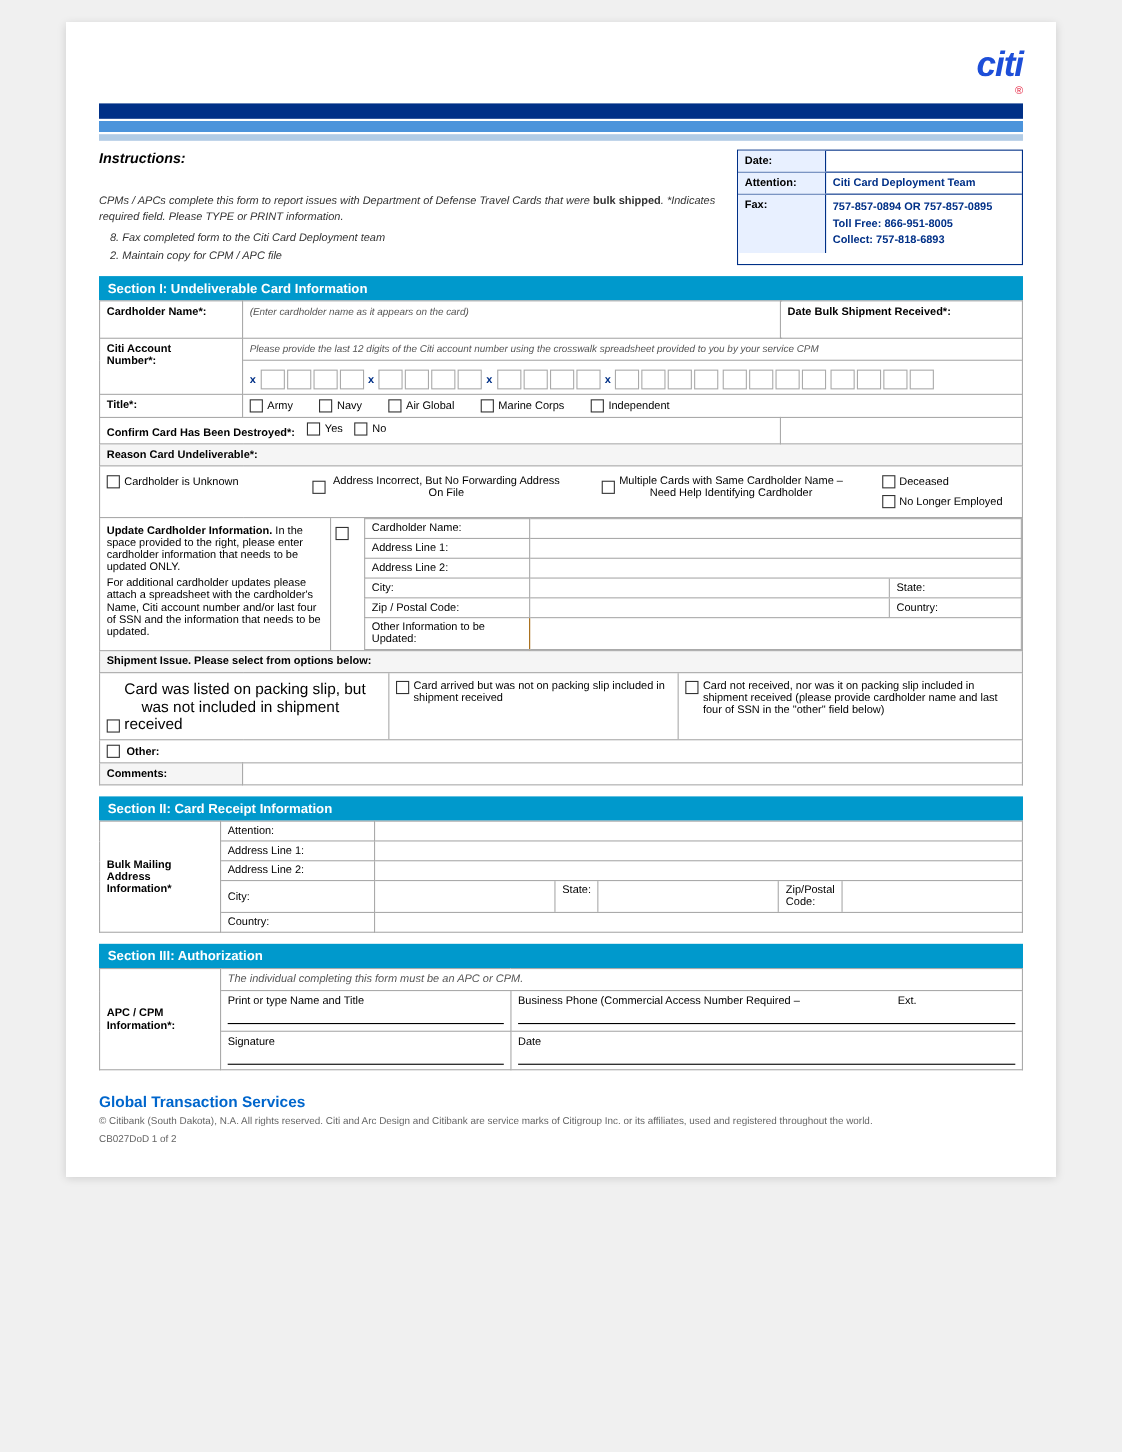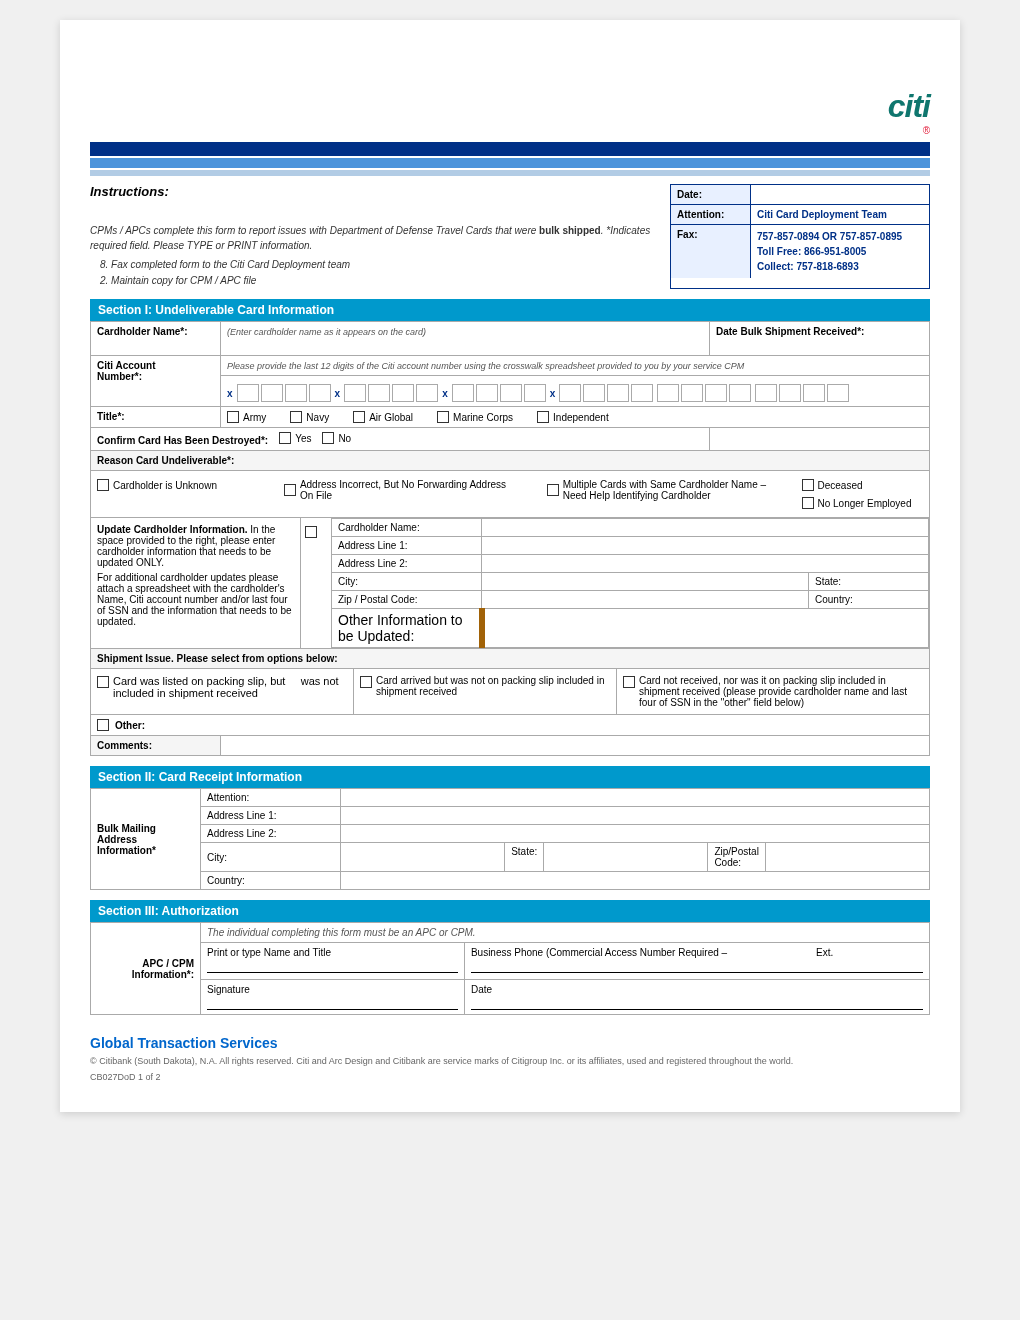--- a/index.html
+++ b/index.html
@@ -26,24 +26,23 @@
       margin-bottom: 6px;
     }
     .logo-container {
       display: flex;
       flex-direction: column;
       align-items: flex-end;
     }
     .logo-text {
       font-size: 32px;
       font-weight: bold;
-      color: #0f766e;
+      color: #1d4ed8;
       font-style: italic;
       letter-spacing: -1px;
-      margin-top: 48px;
     }
     .logo-symbol {
       color: #e31837;
       font-size: 10px;
       vertical-align: super;
     }
 
     
     .banner-container {
       margin-bottom: 8px;
@@ -425,21 +424,21 @@
     </tr>
 
     <tr>
       <td colspan="4" style="background:#f5f5f5;">
         <span class="bold">Reason Card Undeliverable*:</span>
       </td>
     </tr>
 
     <tr>
       <td colspan="4">
-        <div style="display:flex; gap:27px; align-items:flex-start; padding:4px 0;">
+        <div style="display:flex; gap:27px; align-items:flex-start; padding:4px 0;text-align:center;">
           <label class="checkbox-inline" style="flex:1;">
             <div class="checkbox-box"></div>
             <span>Cardholder is Unknown</span>
           </label>
           <label class="checkbox-inline" style="flex:1.5;">
             <div class="checkbox-box"></div>
             <span>Address Incorrect, But No Forwarding Address On File</span>
           </label>
           <div style="flex:1.5;">
             <label class="checkbox-inline">
@@ -506,40 +505,40 @@
               <tr>
                 <td style="border-bottom:1px solid #aaa; border-right:1px solid #aaa; padding:3px 6px; font-size:10px;">Zip / Postal Code:</td>
                 <td style="border-bottom:1px solid #aaa; padding:0;">
                   <div style="display:flex;">
                     <div style="flex:1; padding:3px 6px;"></div>
                     <div style="border-left:1px solid #aaa; padding:3px 6px; width:120px; font-size:10px;">Country: <span style="display:inline-block; min-width:50px;"></span></div>
                   </div>
                 </td>
               </tr>
               <tr>
-                <td style="border-right:6px solid #a16207; padding:3px 6px; font-size:14px;">Other Information to be Updated:</td>
+                <td style="border-right:1px solid #a16207; padding:3px 6px; font-size:10px;">Other Information to be Updated:</td>
                 <td style="padding:3px 6px;"></td>
               </tr>
             </tbody>
                 </table>
           </div>
         </div>
       </td>
     </tr>
 
     <tr>
       <td colspan="4" style="background:#f5f5f5;">
         <span class="bold">Shipment Issue.  Please select from options below:</span>
       </td>
     </tr>
 
     <tr>
       <td colspan="4" style="padding:0;">
         <div style="display:flex; gap:0;">
-          <div style="flex:1; padding:6px; border-right:1px solid #aaa; font-size:11px; display:flex; gap:4px; align-items:flex-start;">
+          <div style="flex:1; padding:6px; border-right:1px solid #aaa; font-size:14px; display:flex; gap:4px; align-items:flex-end;">
             <div class="checkbox-box" style="margin-top:1px; flex-shrink:0;"></div>
             <span>Card was listed on packing slip, but &nbsp;&nbsp;&nbsp; was not included in shipment  received</span>
           </div>
           <div style="flex:1; padding:6px; border-right:1px solid #aaa; font-size:10px; display:flex; gap:4px; align-items:flex-start;">
             <div class="checkbox-box" style="margin-top:1px; flex-shrink:0;"></div>
             <span>Card arrived but was not on packing slip included in shipment received</span>
           </div>
           <div style="flex:1.2; padding:6px; font-size:10px; display:flex; gap:4px; align-items:flex-start;">
             <div class="checkbox-box" style="margin-top:1px; flex-shrink:0;"></div>
             <span>Card not received, nor was it on packing slip included in shipment received (please provide cardholder name and last four of SSN in the "other" field below)</span>
@@ -599,21 +598,21 @@
       <td></td>
     </tr>
   </tbody>
     </table>
 
   <div class="section-header">Section III:  Authorization</div>
 
   <table class="auth-table">
     <tbody>
         <tr>
-      <td rowspan="3" style="width:110px; font-weight:bold; vertical-align:middle;text-align:right;">APC / CPM Information*:</td>
+      <td rowspan="3" style="width:110px; font-weight:bold; vertical-align:middle;">APC / CPM Information*:</td>
       <td colspan="2" style="font-style:italic; font-size:10px; color:#555;">The individual completing this form must be an APC or CPM.</td>
     </tr>
     <tr>
       <td>
         <div style="font-size:10px; margin-bottom:14px;">Print or type Name and Title</div>
         <div style="border-bottom:1px solid #000; min-width:200px; margin-bottom:2px;"></div>
       </td>
       <td>
         <div style="font-size:10px; margin-bottom:14px;">
           <span>Business Phone (Commercial Access Number Required –</span>

